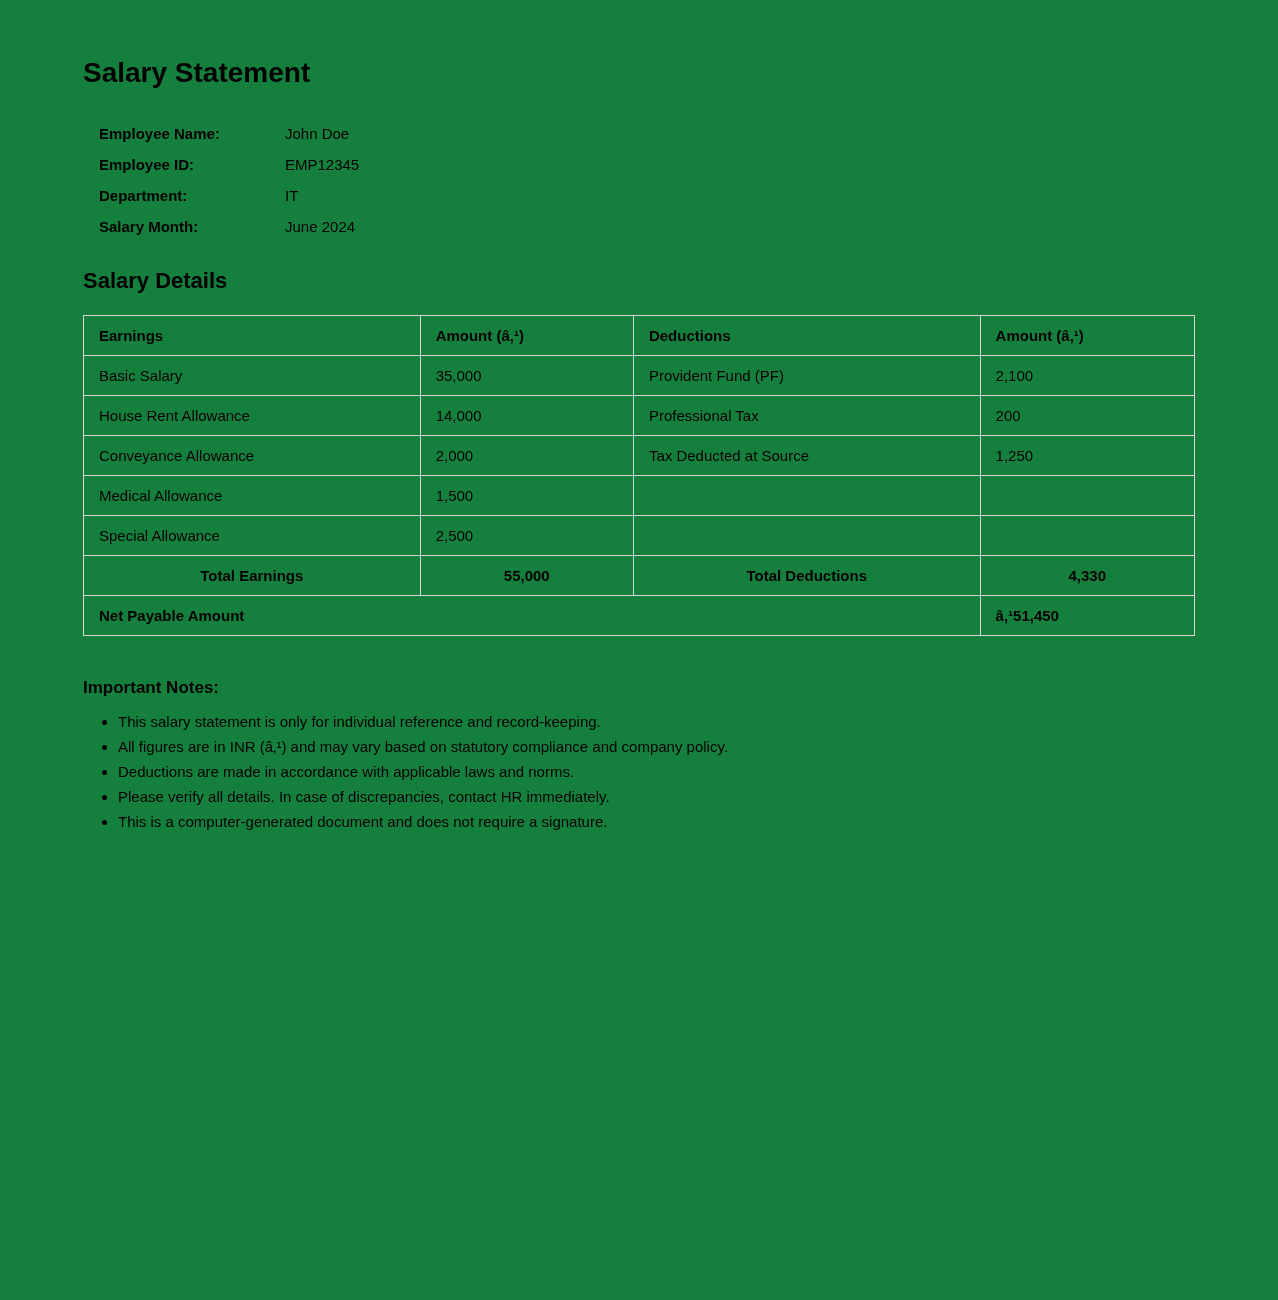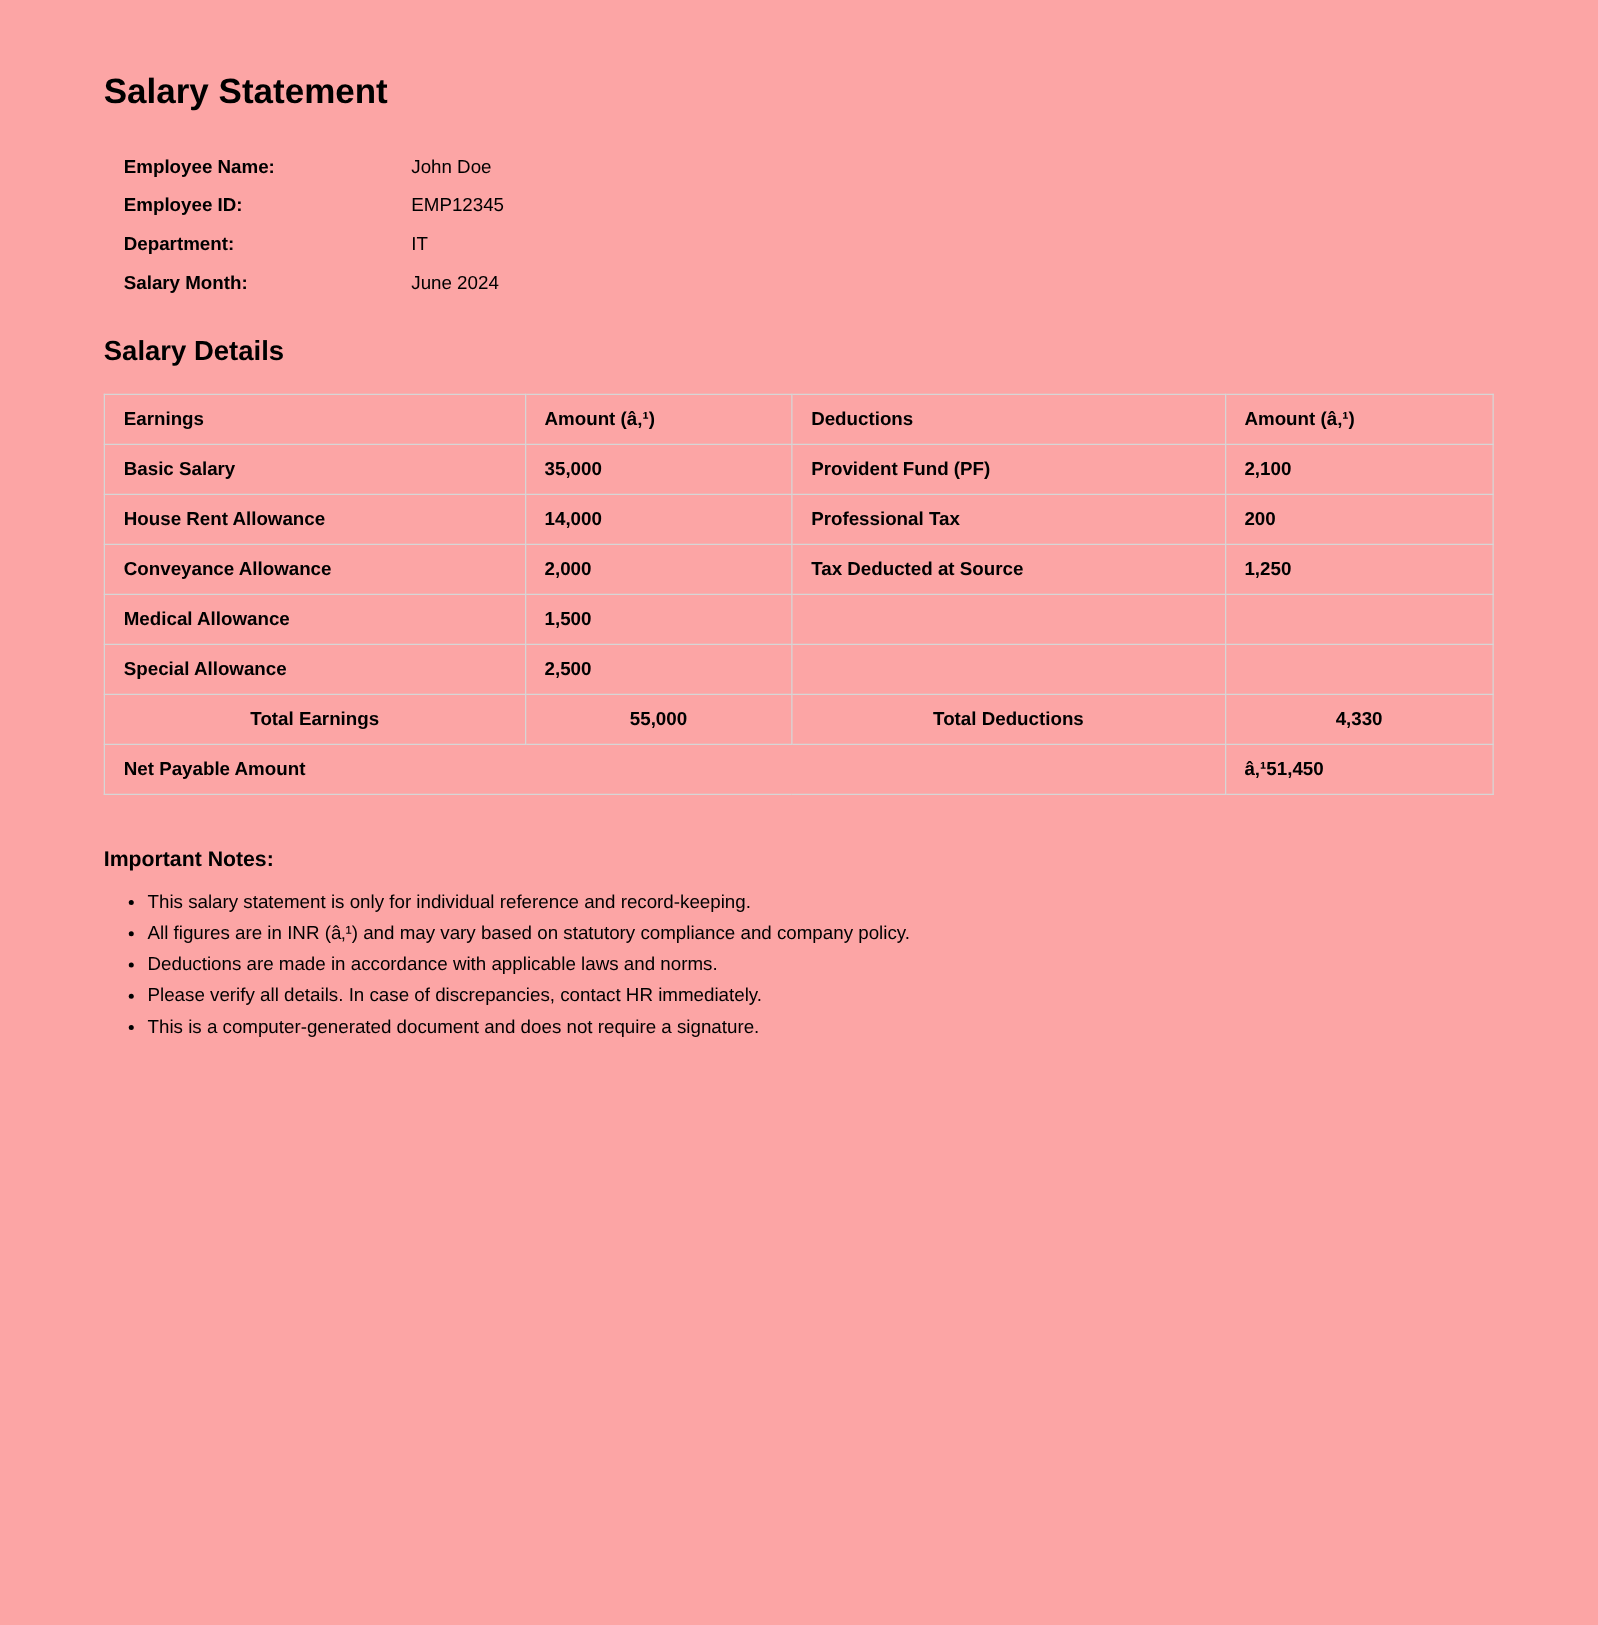--- a/index.html
+++ b/index.html
@@ -7,32 +7,32 @@
   body {
     font-family: "Liberation Sans", sans-serif;
     color: #000000;
     -webkit-font-smoothing: antialiased;
   }
   .page {
     width: 1278px;
     height: 1300px;
     margin: 0 auto;
     padding: 57px 83px 0 83px;
-    background: #fca5a5;
+    background: #15803d;
     overflow: hidden;
   }
   h1.doc-title {
     font-size: 28px;
     line-height: 32px;
     font-weight: bold;
     margin: 0 0 29px 0;
   }
   
   .info-block { margin: 0 0 0 0; }
-  .info-row { display: flex; align-items: flex-start; padding: 8px 0; gap: 44px; }
+  .info-row { display: flex; align-items: flex-start; padding: 8px 0; }
   .info-label {
     font-weight: bold;
     font-size: 15px;
     line-height: 15px;
     margin-left: 16px;
     width: 186px;
     flex: 0 0 186px;
   }
   .info-value {
     font-size: 15px;
@@ -49,21 +49,21 @@
     width: 100%;
     border-collapse: collapse;
     table-layout: fixed;
     font-size: 15px;
   }
   .salary-table th, .salary-table td {
     border: 1px solid #d6d6d6;
     padding: 11px 15px;
     text-align: left;
     vertical-align: middle;
-    font-weight: bold;
+    font-weight: normal;
     height: 38px;
     overflow: hidden;
     white-space: nowrap;
   }
   .salary-table th { font-weight: bold; }
   .salary-table .col-earnings   { width: 30.3%; }
   .salary-table .col-amount1    { width: 19.2%; }
   .salary-table .col-deductions { width: 31.2%; }
   .salary-table .col-amount2    { width: 19.3%; }
   .salary-table tr.totals-row td { font-weight: bold; text-align: center; }

